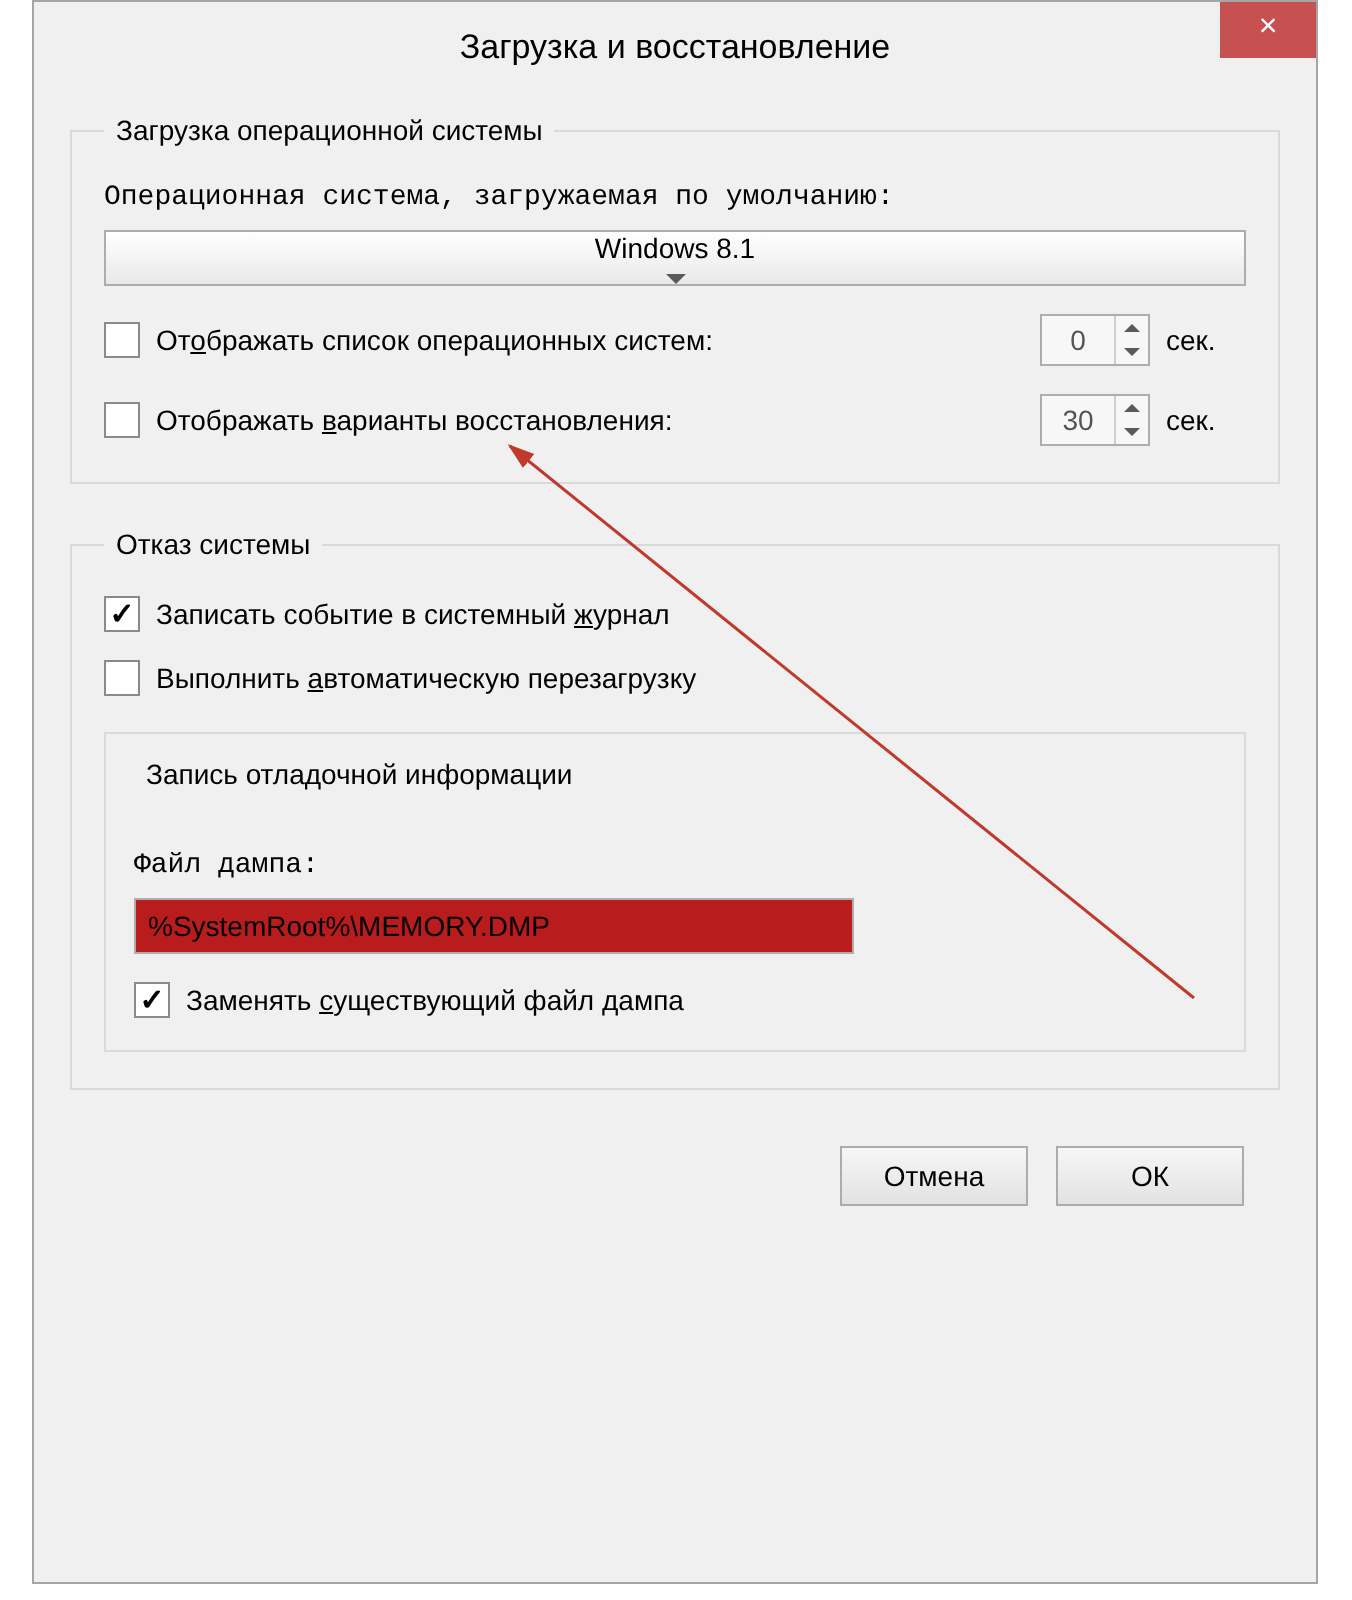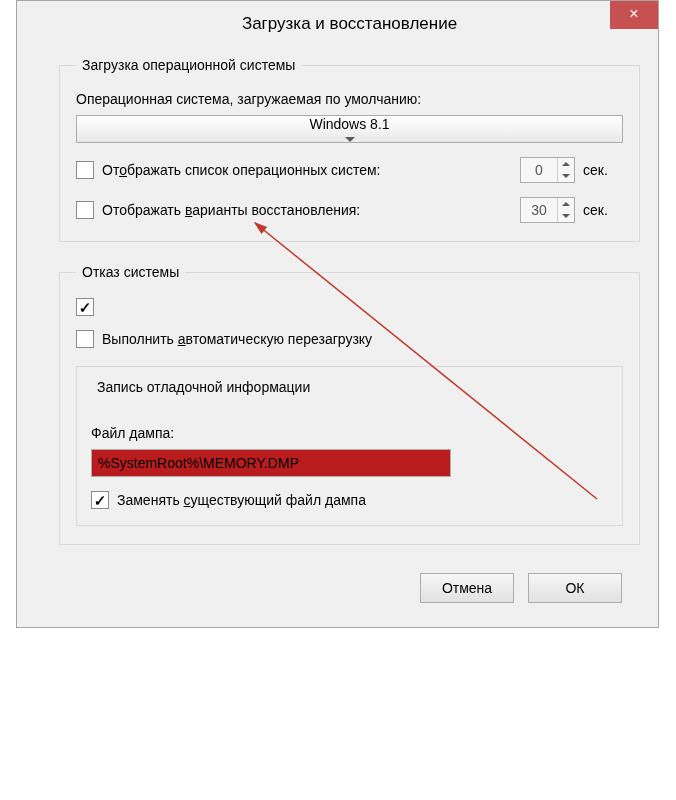--- a/index.html
+++ b/index.html
@@ -10,24 +10,23 @@
     background: #fff;
     width: 676px;
     height: 800px;
     position: relative;
   }
   .window {
     position: absolute;
     left: 16px;
     top: 0;
     width: 643px;
-    height: 628px;
+    height: 792px;
     background: #f0f0f0;
     border: 1px solid #a6a6a6;
-    padding-left: 24px;
   }
   .titlebar {
     height: 46px;
     position: relative;
   }
   .titlebar .title {
     text-align: center;
     font-size: 17px;
     line-height: 46px;
     color: #000;
@@ -53,20 +52,21 @@
     margin: 0 0 22px 0;
     padding: 14px 16px 18px 16px;
   }
   fieldset.group > legend {
     padding: 0 6px;
     font-size: 14px;
     color: #000;
   }
   .label {
     margin: 4px 0 8px 0;
+    font-family: Liberation Mono, monospace;
   }
   .select {
     width: 100%;
     height: 28px;
     border: 1px solid #adadad;
     background: linear-gradient(#fff,#e9e9e9);
     display: flex;
     align-items: center;
     justify-content: space-between;
     padding: 0 8px;
@@ -241,20 +241,23 @@
         </span>
         <span class="sec-unit">сек.</span>
       </div>
     </fieldset>
 
     <fieldset class="group">
       <legend>Отказ системы</legend>
 
       <div class="row" style="margin-top:4px;">
         <span class="chk checked"></span>
+        <span class="chk-label">
+          <span>Записать событие в системный </span><u>ж</u><span>урнал</span>
+        </span>
       </div>
 
       <div class="row">
         <span class="chk"></span>
         <span class="chk-label">
           <span>Выполнить </span><u>а</u><span>втоматическую перезагрузку</span>
         </span>
       </div>
 
       <div class="inner-group">

